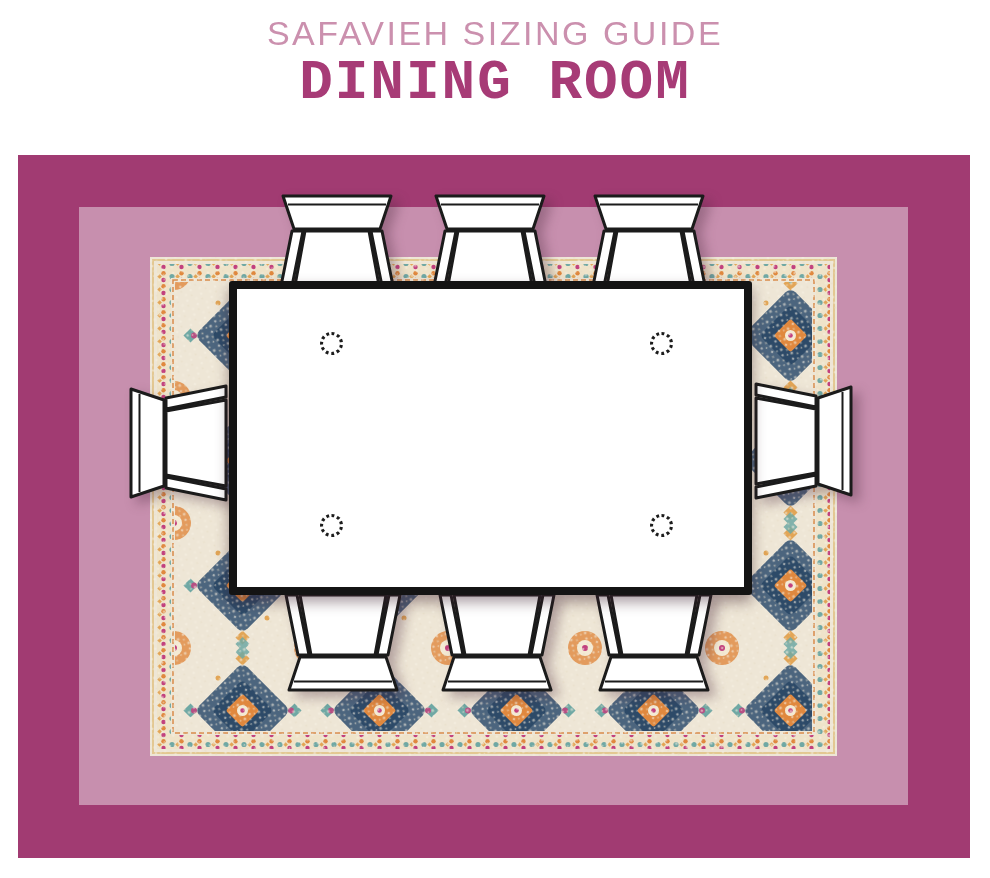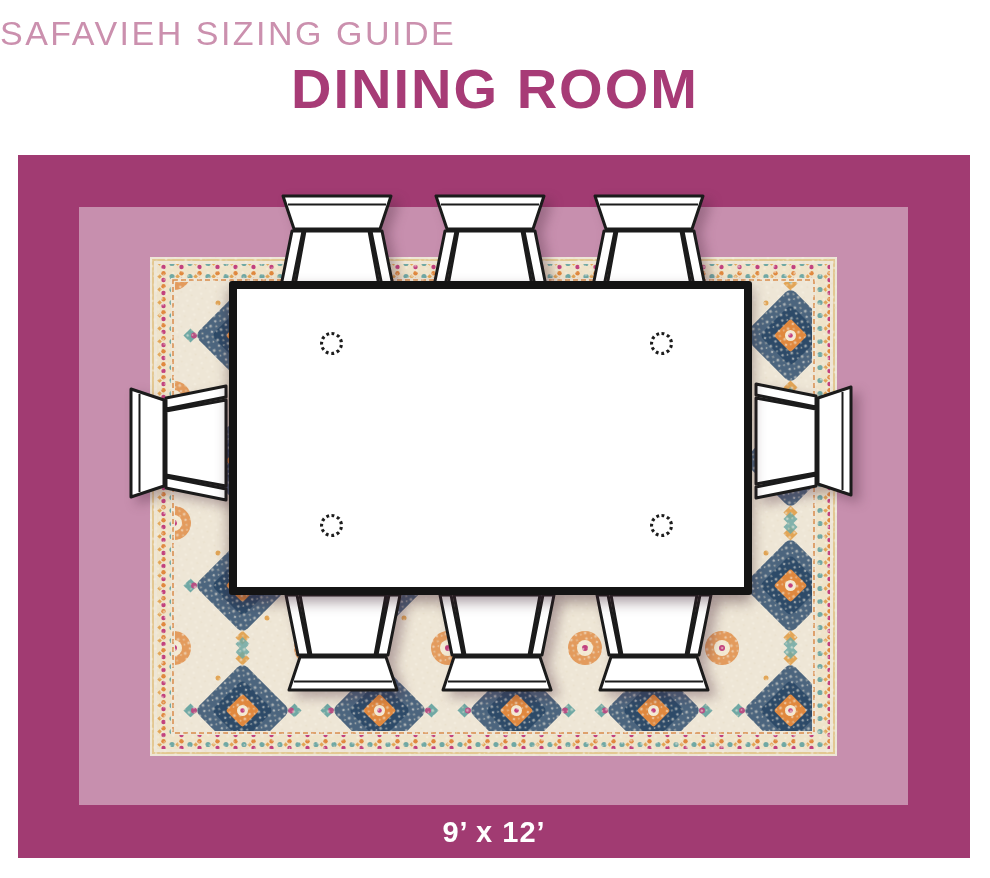--- a/index.html
+++ b/index.html
@@ -1,23 +1,23 @@
 <!DOCTYPE html>
 <html style="--brand-title: #cb90ae; --room-title: #a73b76; --outer-band: #a13b72; --inner-band: #c78fae; --rug-base: #eee6d6; --rug-navy: #3e5a77; --rug-orange: #e0883e; --rug-teal: #6fa8a4; --rug-magenta: #c2407e; --rug-gold: #e2a556; --table-outline: #141414; --label-text: #ffffff;"><head>
 <meta charset="utf-8">
 <style>
   html,body{margin:0;padding:0;background:#ffffff;}
   .page{position:relative;width:990px;height:878px;background:#ffffff;overflow:hidden;
         font-family:"Liberation Sans",sans-serif;}
 
   
-  .brand-title{margin-top:15px;text-align:left;font-size:34px;line-height:1.1;
+  .brand-title{margin-top:15px;text-align:center;font-size:34px;line-height:1.1;
                font-weight:400;letter-spacing:2.5px;color:var(--brand-title);}
-  .room-title{margin-top:8px;text-align:center;font-size:56px;line-height:1.05;
-              font-weight:800;letter-spacing:2px;color:var(--room-title);}
+  .room-title{margin-top:2px;text-align:center;font-size:56px;line-height:1.05;
+              font-weight:800;letter-spacing:2px;color:var(--room-title);font-family:Liberation Mono, monospace;}
 
   
   .scene{position:absolute;left:18px;top:155px;width:952px;height:703px;
          background:var(--outer-band);}
   .inner-band{position:absolute;left:61px;top:52px;width:829px;height:598px;
               background:var(--inner-band);}
   .rug{position:absolute;left:132px;top:102px;width:687px;height:499px;z-index:1;}
   .rug svg{display:block;width:100%;height:100%;}
 
   
@@ -195,16 +195,15 @@
         </svg>
       </div>
 
     <div class="table">
       <div class="table-dot dot-tl"></div>
       <div class="table-dot dot-tr"></div>
       <div class="table-dot dot-bl"></div>
       <div class="table-dot dot-br"></div>
     </div>
 
-    <div class="size-label label-outer">9’ x 12’</div>
   </div>
 
 </div>
 
 </body></html>

